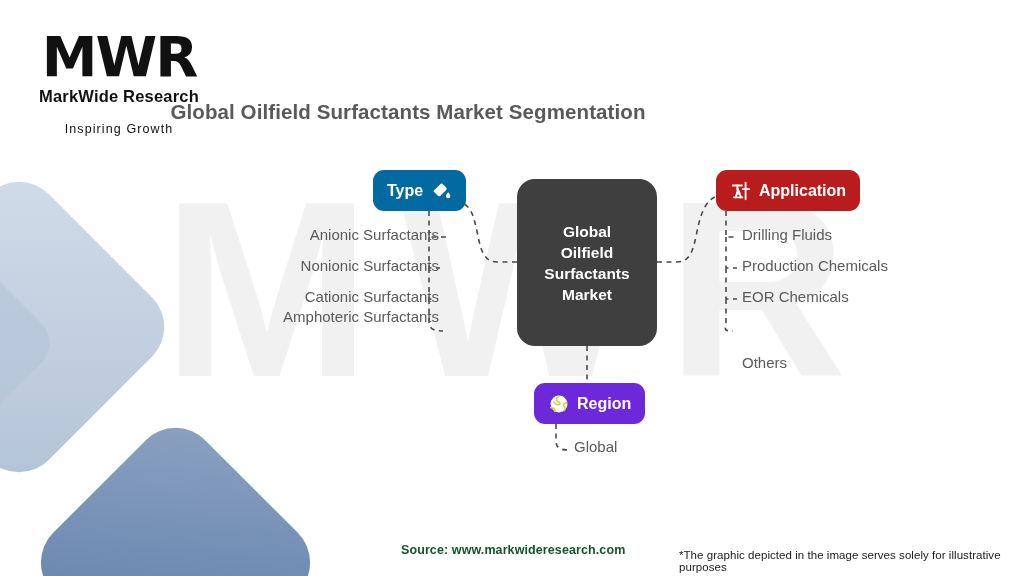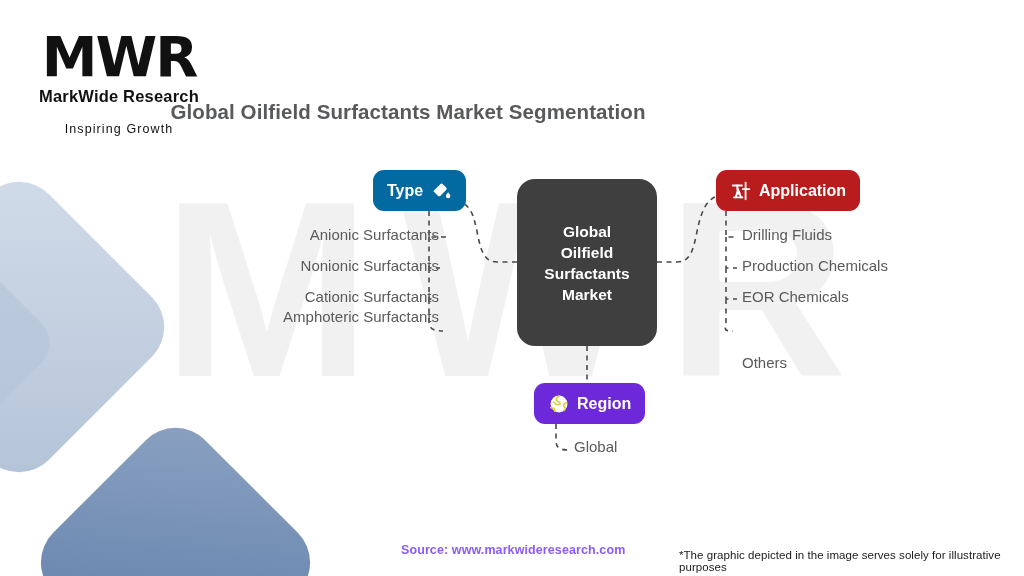--- a/index.html
+++ b/index.html
@@ -233,21 +233,21 @@
     height: 24px;
   }
 
   
   #source-note {
     position: absolute;
     left: 401px;
     top: 543px;
     font-size: 12.5px;
     font-weight: 700;
-    color: #8b5cf6;
+    color: #14532d;
     letter-spacing: 0.1px;
   }
   #disclaimer-note {
     position: absolute;
     left: 679px;
     top: 549px;
     font-size: 11.5px;
     font-weight: 400;
     color: #1a1a1a;
     letter-spacing: 0.05px;

